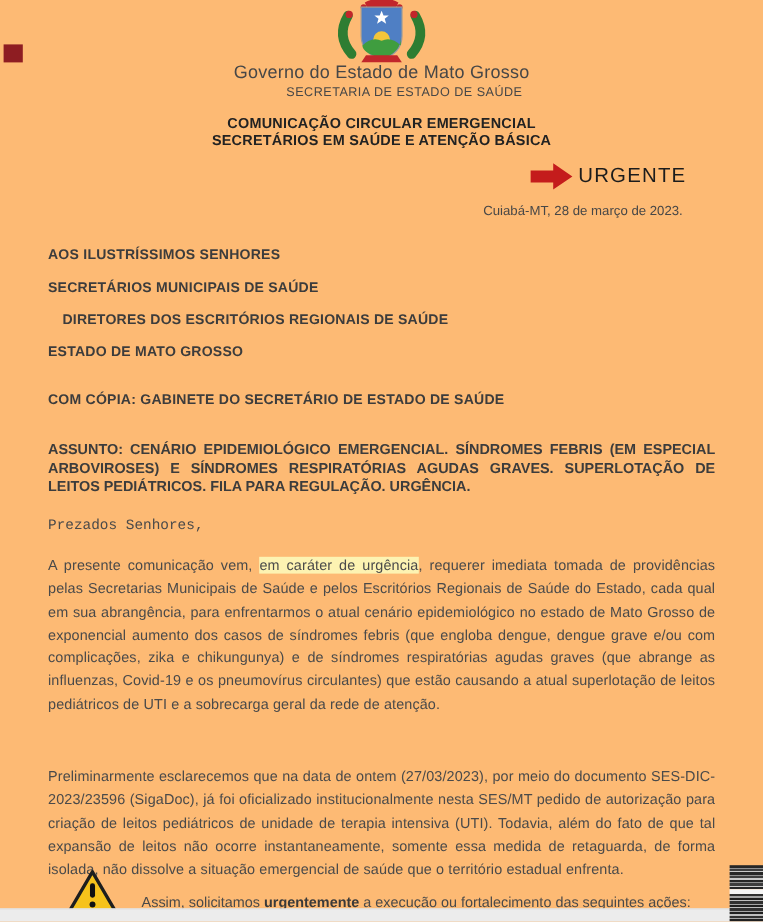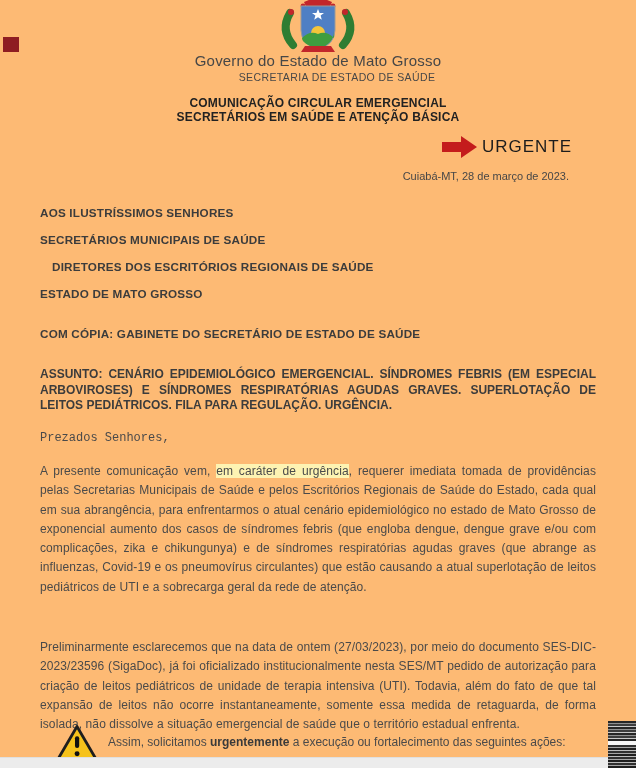--- a/index.html
+++ b/index.html
@@ -35,21 +35,21 @@
 
   .salutation{left:40px;top:431px;font-size:12px;color:#4a4a4a;font-family:Liberation Mono, monospace;}
 
   .para{left:40px;width:556px;font-size:12px;line-height:19.3px;
     text-align:justify;color:#4a4a4a;margin:0;letter-spacing:.1px;}
   .p1{top:462px;}
   .p2{top:606px;margin-top:32px;}
   .hl{background:#fdf3b2;margin-top:12px;}
 
   .tri-icon{left:55px;top:723px;width:44px;height:40px;}
-  .action-text{left:108px;top:735px;width:470px;font-size:12px;color:#4a4a4a;margin:0;}
+  .action-text{left:108px;top:735px;width:470px;font-size:12px;color:#4a4a4a;margin:10px;}
   .action-text b{color:#3a3a3a;}
 
   .bottom-strip{left:0;top:757px;width:636px;height:11px;background:#ececec;border-top:1px solid #e0e0e0;}
 
   .barcode{right:0;top:721px;width:28px;height:47px;}
   .barcode .band{width:100%;}
   .barcode .b1{height:20px;background:repeating-linear-gradient(180deg,#262626 0 2px,#8f8f8f 2px 3px,#3d3d3d 3px 5px,#c9c9c9 5px 6px);}
   .barcode .gap{height:4px;background:#f5f5f5;}
   .barcode .b2{height:23px;background:repeating-linear-gradient(180deg,#303030 0 2px,#a5a5a5 2px 3px,#1f1f1f 3px 5px,#bdbdbd 5px 6px);}
 </style>

